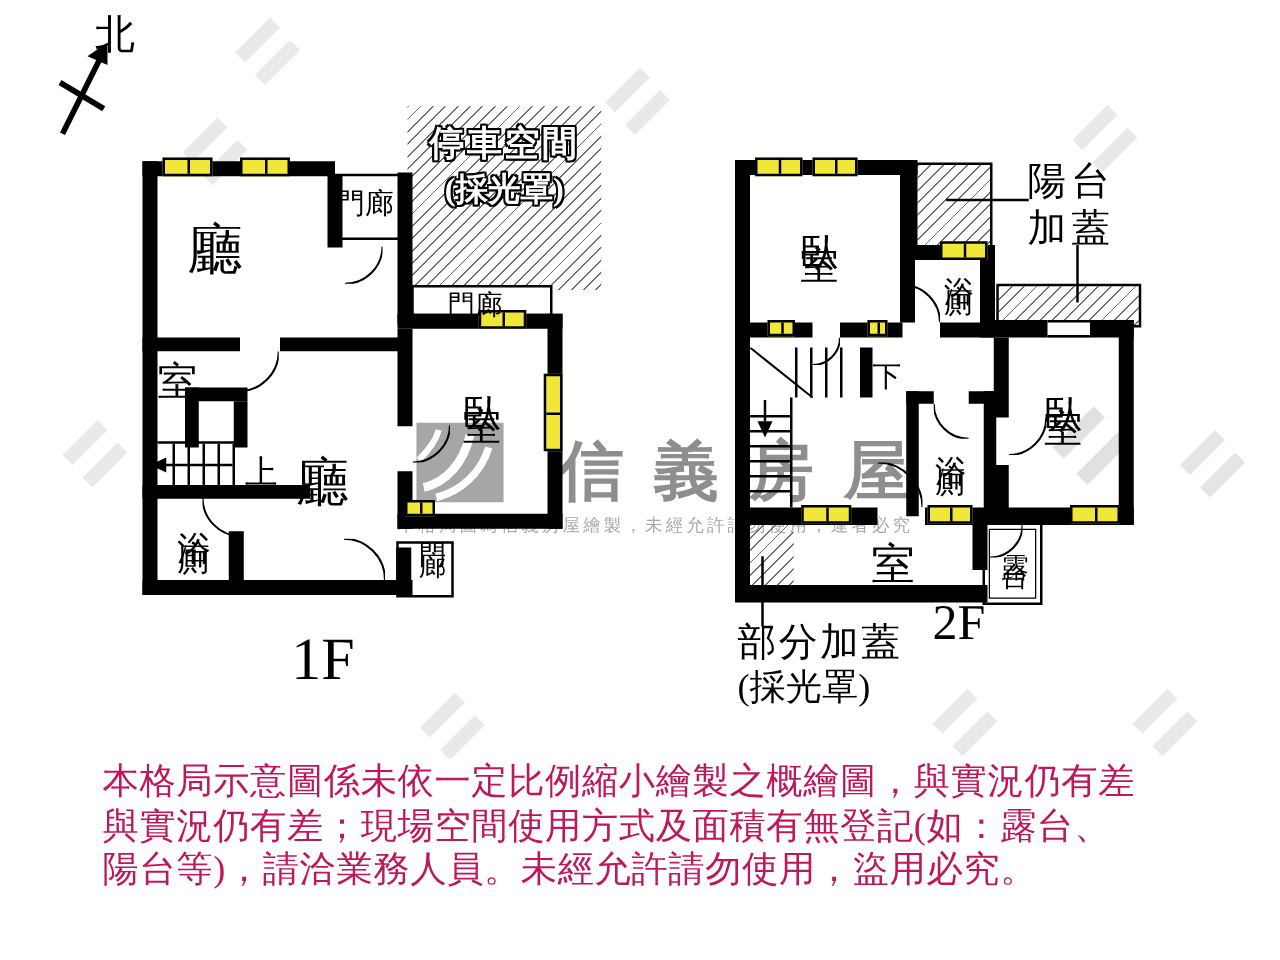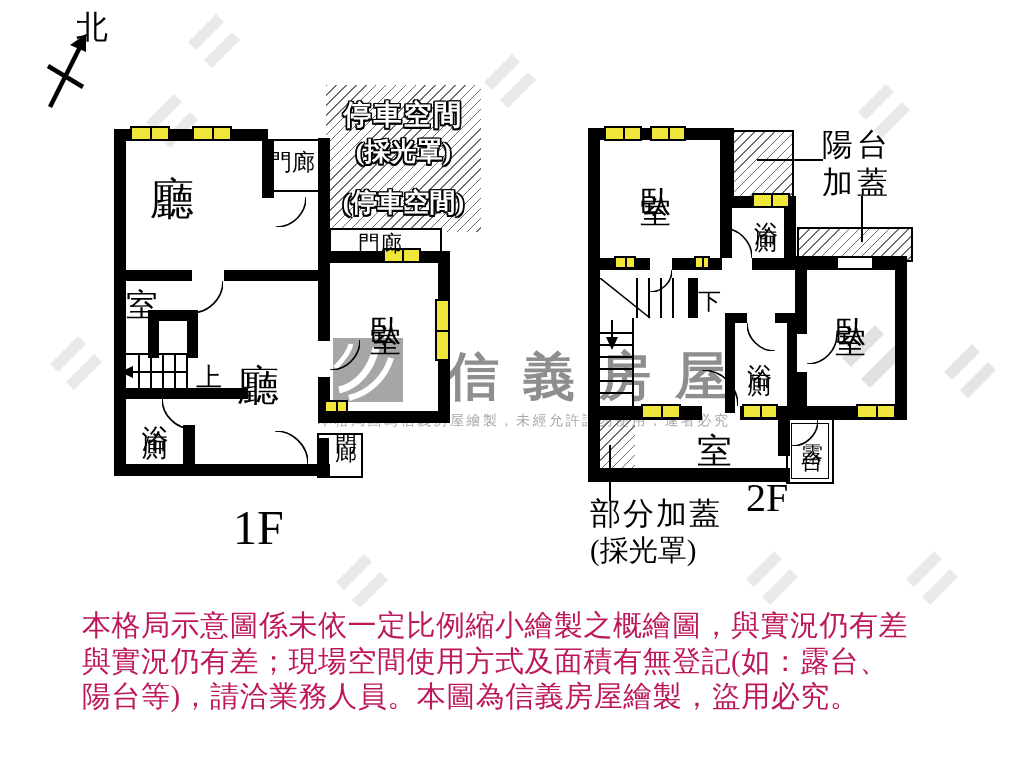--- a/index.html
+++ b/index.html
@@ -86,21 +86,20 @@
   </svg>
   <div class="wm-brand" style="left:447px;top:342px;">信義房屋</div>
   <div class="wm-notice" style="left:318px;top:412px;">本格局圖為信義房屋繪製，未經允許請勿使用，違者必究</div>
 
   <div>
 
     <div class="hatchbox hatch" style="left:326px;top:85px;width:155px;height:147px;"></div>
     <div class="lbl outline" style="left:326px;top:96px;width:155px;text-align:center;">
       <div style="font-size:28px;letter-spacing:2px;">停車空間</div>
       <div style="font-size:26px;">(採光罩)</div>
-      <div style="font-size:26px;margin-top:16px;">(停車空間)</div>
     </div>
 
     <div class="wall" style="left:114px;top:129px;width:154px;height:12px;"></div>
     <div class="wall" style="left:114px;top:129px;width:12px;height:347px;"></div>
     <div class="wall" style="left:114px;top:464px;width:216px;height:12px;"></div>
     <div class="wall" style="left:262px;top:140px;width:12px;height:58px;"></div>
     <div class="wall" style="left:114px;top:270px;width:78px;height:11px;"></div>
     <div class="wall" style="left:224px;top:270px;width:98px;height:11px;"></div>
     <div class="wall" style="left:318px;top:138px;width:12px;height:121px;"></div>
     <div class="wall" style="left:318px;top:251px;width:132px;height:12px;"></div>
@@ -260,16 +259,16 @@
     </div>
     <div class="lbl" style="left:548px;top:496px;text-align:left;line-height:36px;margin-left:42px;">
       <div style="font-size:31px;letter-spacing:2px;">部分加蓋</div>
       <div style="font-size:29px;">(採光罩)</div>
     </div>
   </div>
 
   <div class="disc">
     <div>本格局示意圖係未依一定比例縮小繪製之概繪圖，與實況仍有差</div>
     <div>與實況仍有差；現場空間使用方式及面積有無登記(如：露台、</div>
-    <div>陽台等)，請洽業務人員。本圖為信義房屋繪製，盜用必究。</div>
+    <div>陽台等)，請洽業務人員。未經允許請勿使用，盜用必究。</div>
   </div>
 
 </div>
 
 </body></html>

